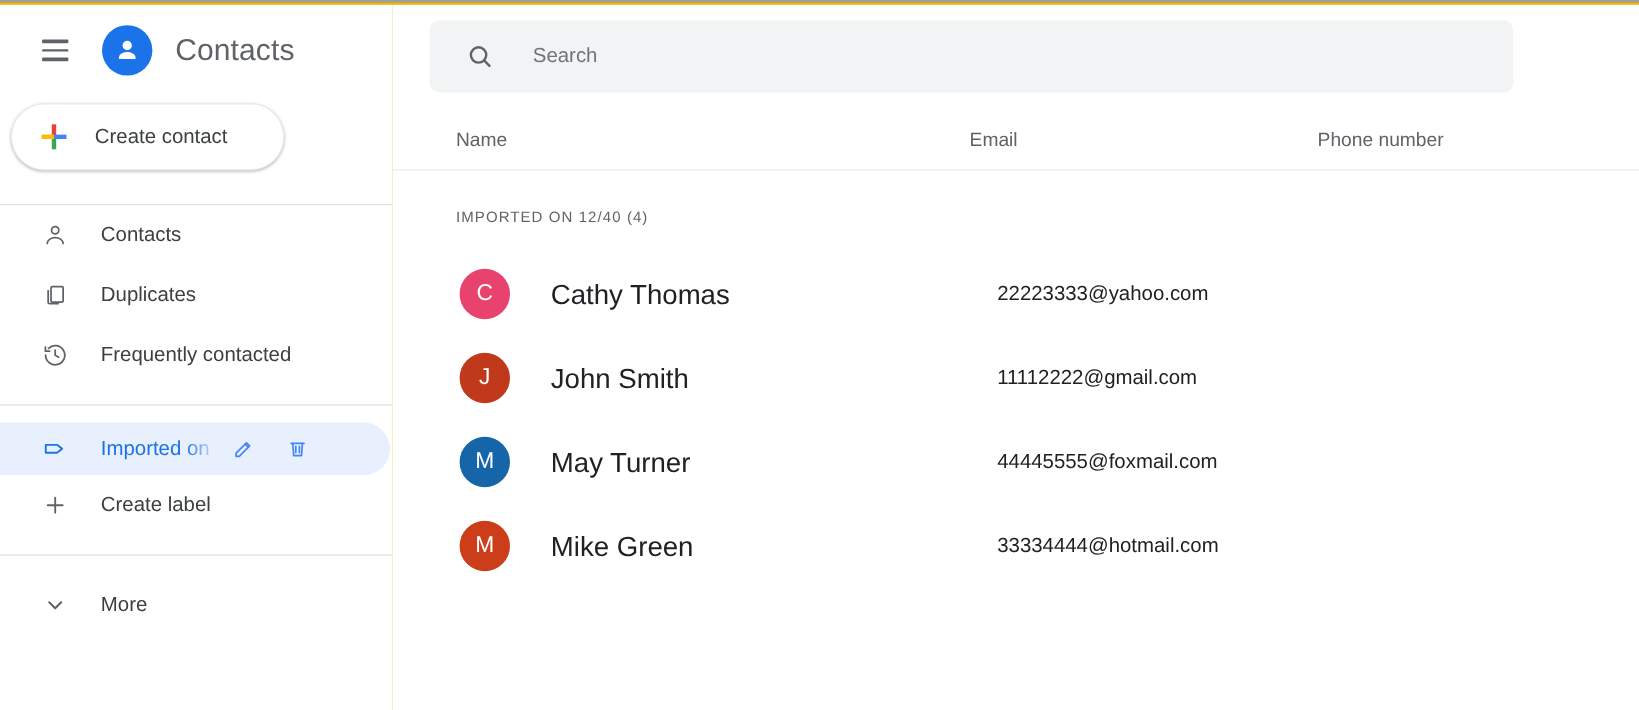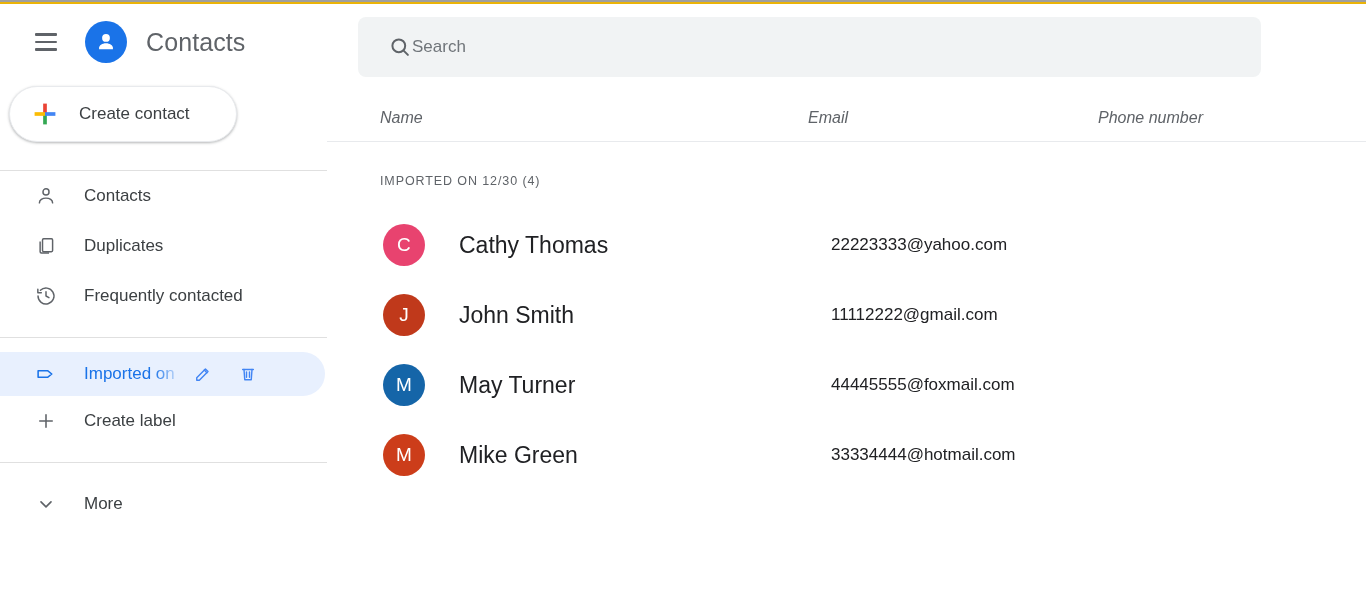--- a/index.html
+++ b/index.html
@@ -166,20 +166,21 @@
     height: 60px;
     background: #f1f3f4;
     border-radius: 8px;
     display: flex;
     align-items: center;
     padding-left: 30px;
     cursor: text;
   }
   .search-icon { width: 24px; height: 24px; color: #5f6368; flex: 0 0 auto; }
   .search-input {
+    margin-left: 32px;
     border: none;
     outline: none;
     background: transparent;
     font-family: "Liberation Sans", sans-serif;
     font-size: 17px;
     color: #3c4043;
     width: 700px;
     height: 30px;
   }
   .search-input::placeholder { color: #70757a; }
@@ -190,21 +191,20 @@
     width: 1039px;
     height: 47px;
     border-bottom: 1px solid #e8eaed;
   }
   .th {
     position: absolute;
     top: 14px;
     font-size: 16px;
     color: #5f6368;
     white-space: nowrap;
-    font-style: italic;
   }
   .th-name  { left: 53px; }
   .th-email { left: 481px; }
   .th-phone { left: 771px; }
 
   .group-head {
     position: absolute;
     left: 53px; top: 170px;
     font-size: 12.5px;
     letter-spacing: .9px;
@@ -382,21 +382,21 @@
       </span>
       <input class="search-input" type="text" placeholder="Search" style="">
     </div>
 
     <div class="table-head">
       <div class="th th-name">Name</div>
       <div class="th th-email">Email</div>
       <div class="th th-phone">Phone number</div>
     </div>
 
-    <div class="group-head">IMPORTED ON 12/30 (4)</div>
+    <div class="group-head">IMPORTED ON 12/40 (4)</div>
 
     <div class="rows">
 
       <div class="contact-row">
         <div class="avatar" style="background: rgb(232, 67, 111);">C</div>
         <div class="cell-name">Cathy Thomas</div>
         <div class="cell-email">22223333@yahoo.com</div>
         <div class="cell-phone"></div>
       </div>
 

